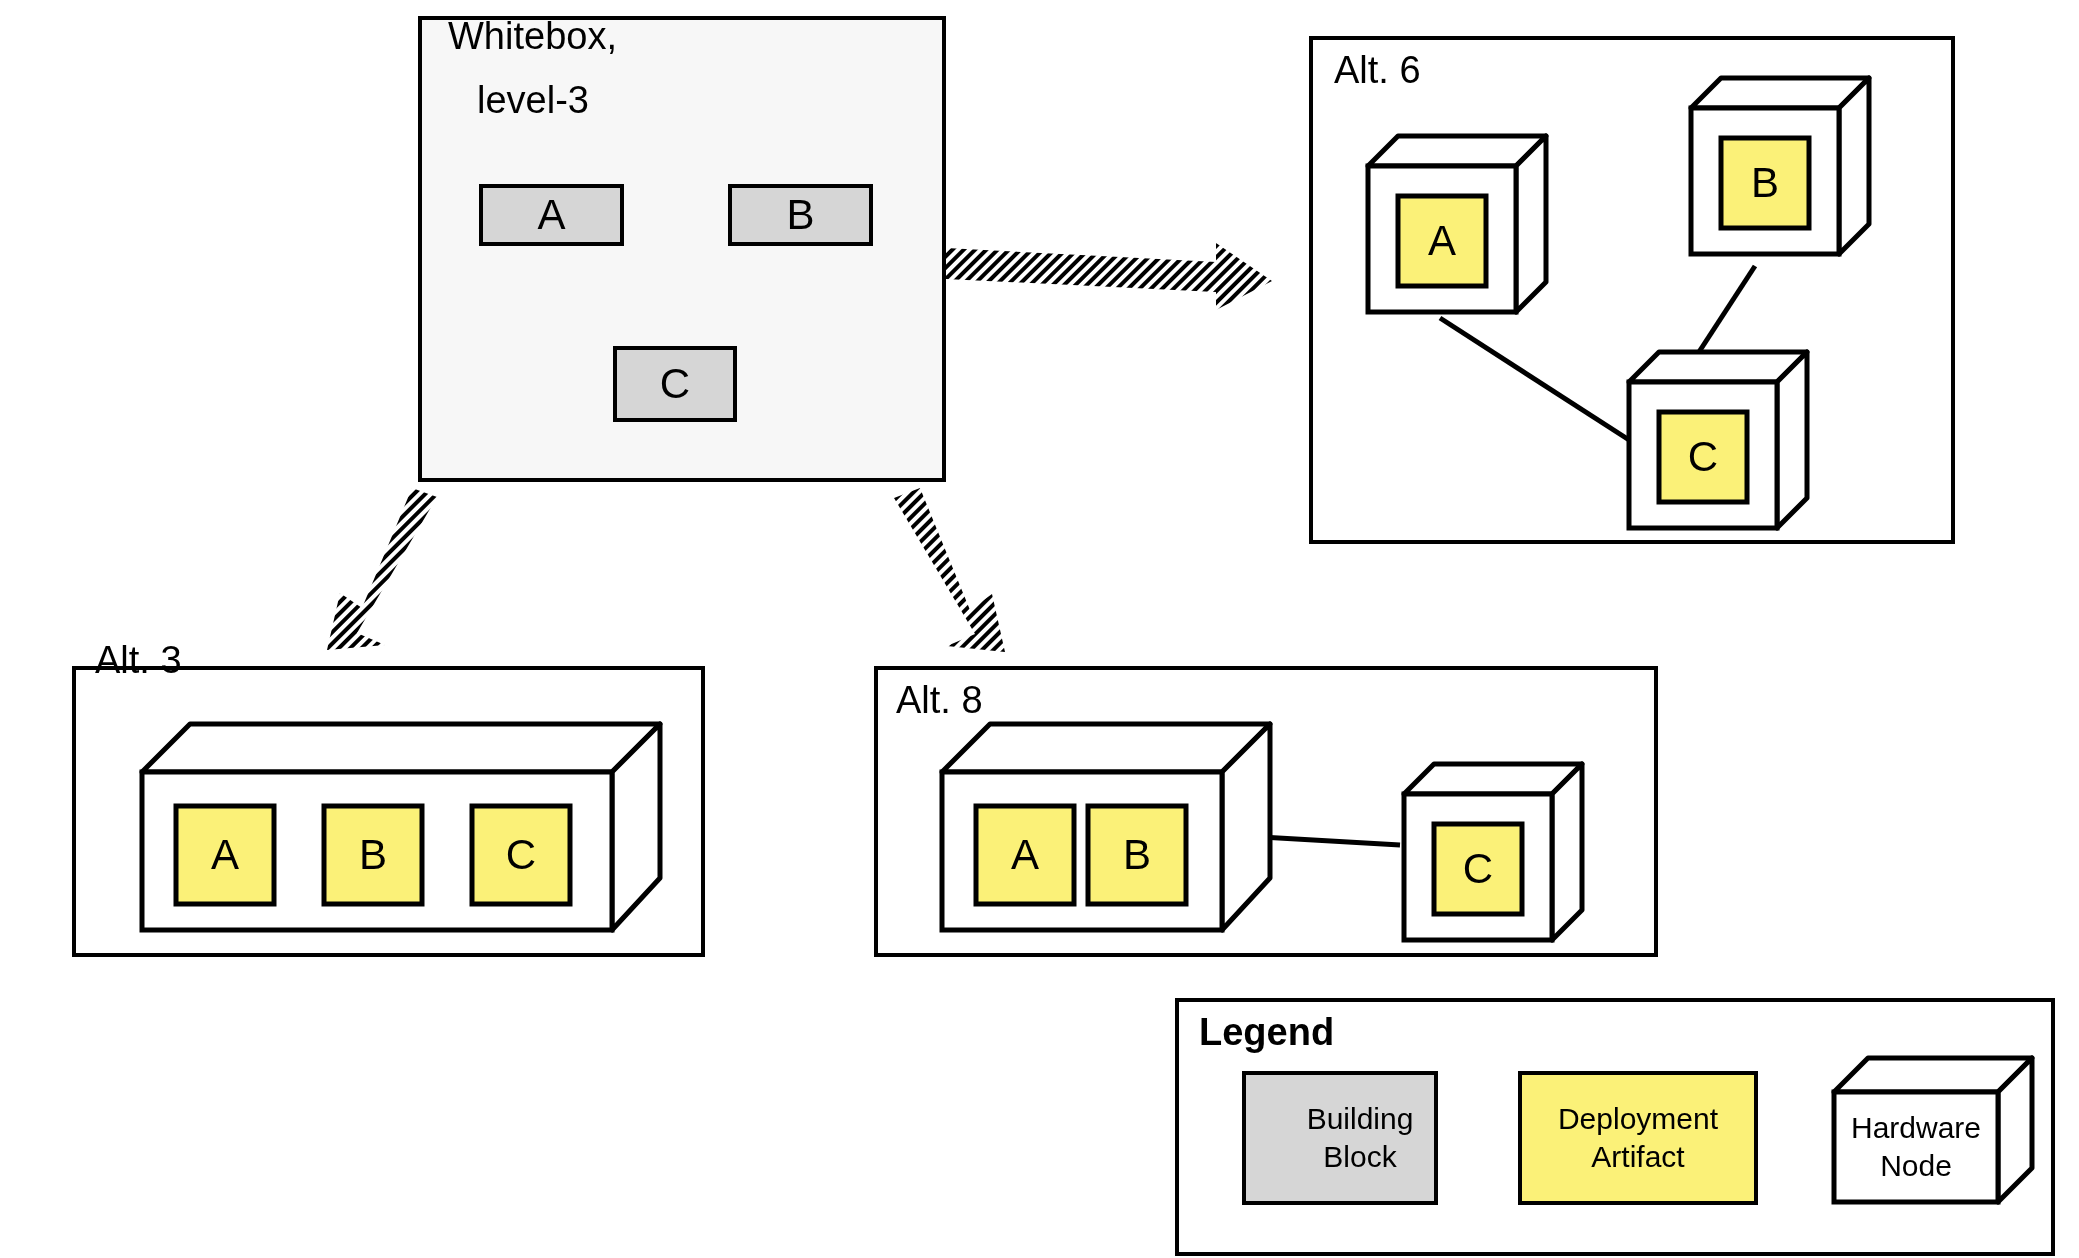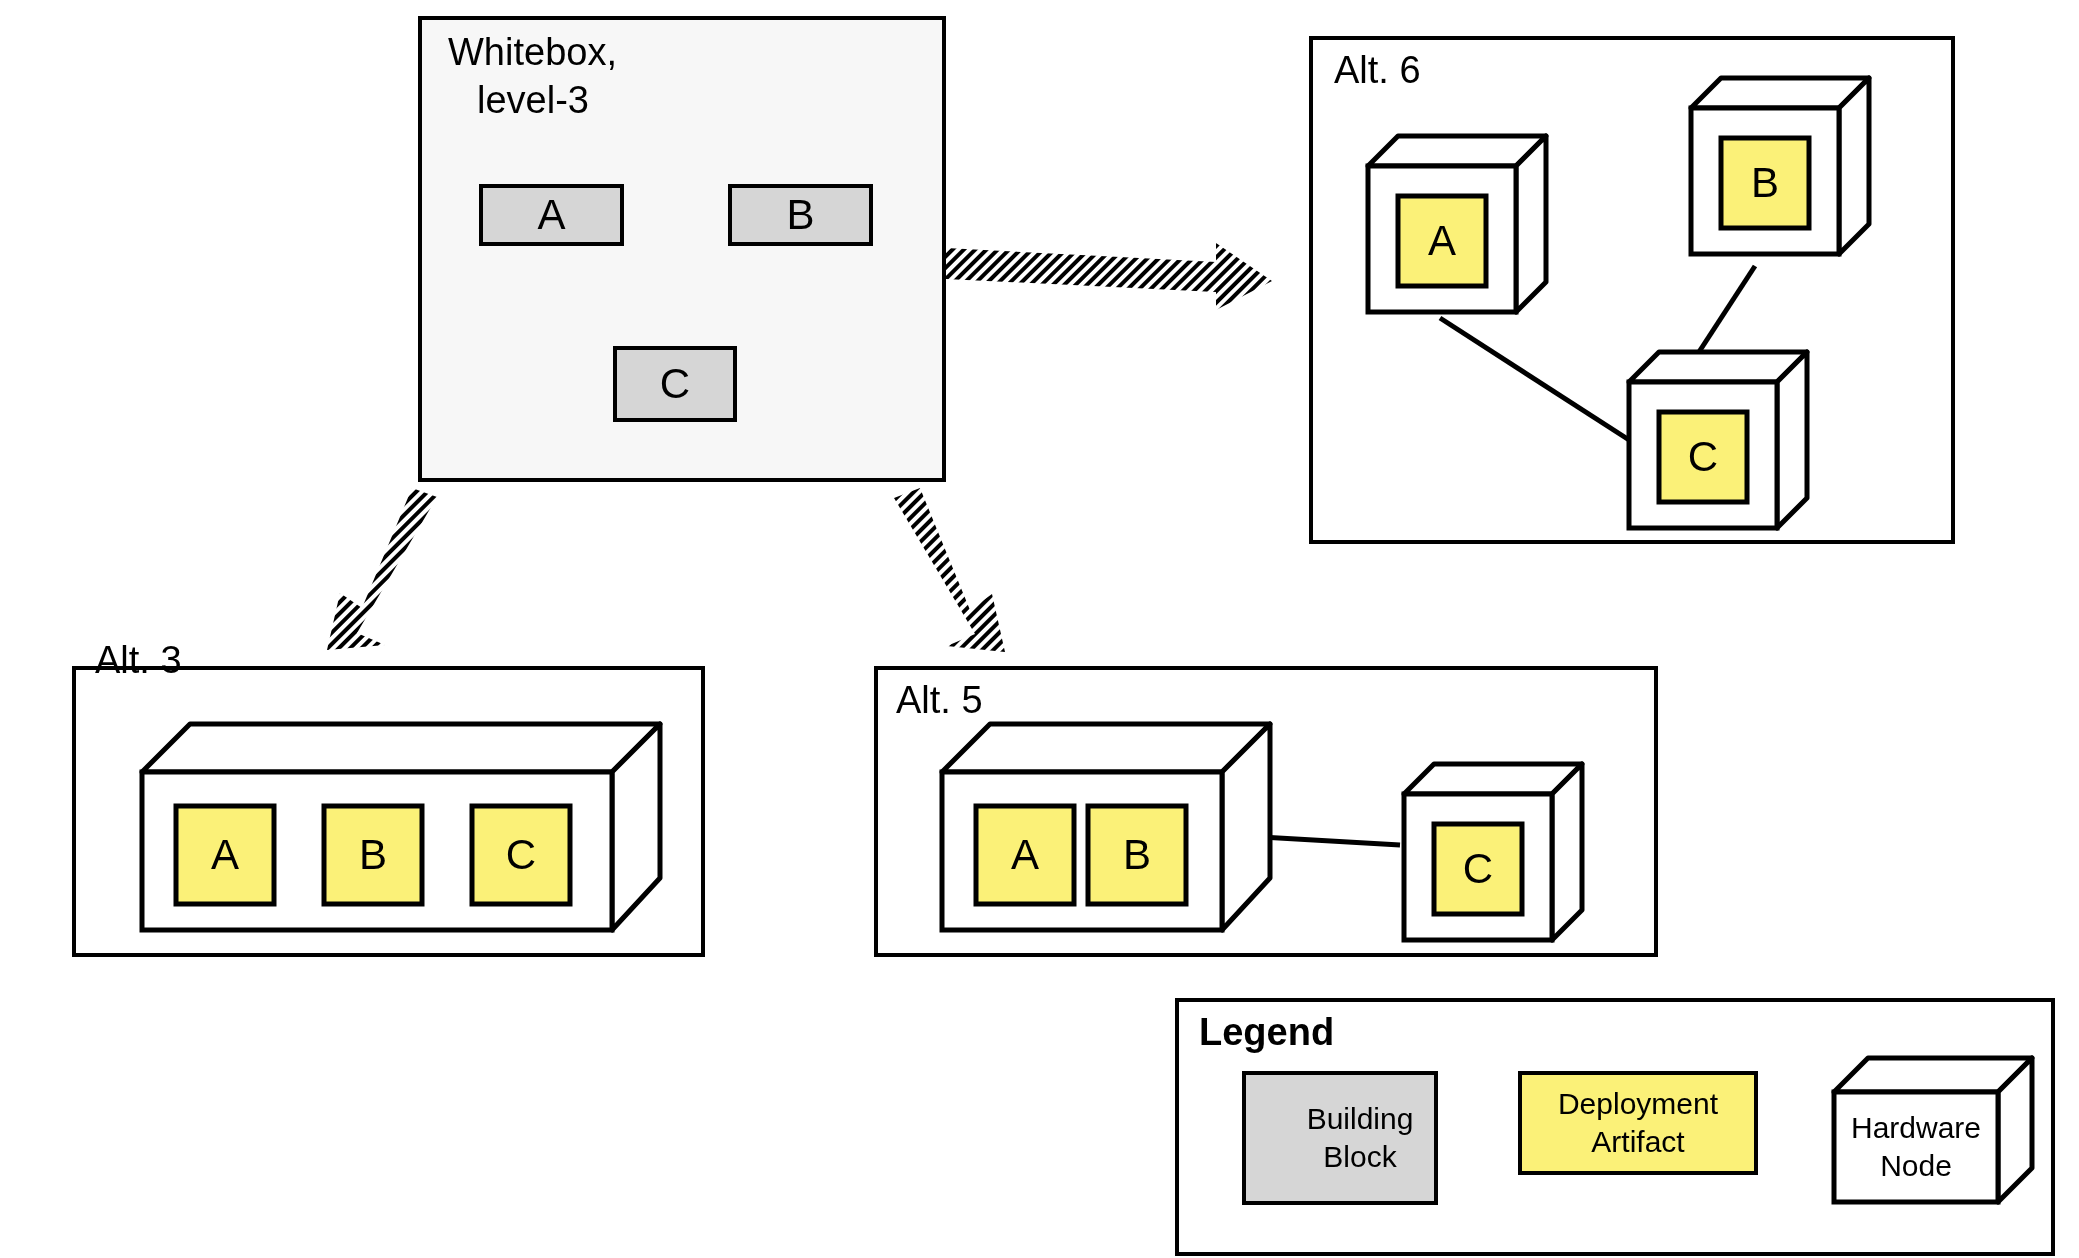--- a/index.html
+++ b/index.html
@@ -138,21 +138,21 @@
     <g>
       <path d="M 1755,266 L 1697,355" stroke="#000" stroke-width="5" fill="none"></path>
     </g>
 
     <g>
       <path d="M 1263,837 L 1400,845" stroke="#000" stroke-width="5" fill="none"></path>
     </g>
   </svg>
 
   <div class="frame filled" style="left:418px; top:16px; width:528px; height:466px;"></div>
-  <div class="frame-title" style="left:448px; top:28px;text-align:right;">Whitebox,</div>
+  <div class="frame-title" style="left:448px; top:12px;text-align:right;">Whitebox,</div>
   <div class="frame-title" style="left:477px; top:76px;">level-3</div>
 
   <div class="bblock" style="left:479px; top:184px; width:145px; height:62px;">
     <span>A</span>
   </div>
   <div class="bblock" style="left:728px; top:184px; width:145px; height:62px;">
     <span>B</span>
   </div>
   <div class="bblock" style="left:613px; top:346px; width:124px; height:76px;">
     <span>C</span>
@@ -202,21 +202,21 @@
       <rect x="40" y="88" width="98" height="98" fill="#fbf178" stroke="#000" stroke-width="5"></rect>
       <rect x="188" y="88" width="98" height="98" fill="#fbf178" stroke="#000" stroke-width="5"></rect>
       <rect x="336" y="88" width="98" height="98" fill="#fbf178" stroke="#000" stroke-width="5"></rect>
     </svg>
   </div>
   <div class="artifact-label" style="left:176px; top:806px; width:98px; height:98px;">A</div>
   <div class="artifact-label" style="left:324px; top:806px; width:98px; height:98px;">B</div>
   <div class="artifact-label" style="left:472px; top:806px; width:98px; height:98px;">C</div>
 
   <div class="frame" style="left:874px; top:666px; width:784px; height:291px;"></div>
-  <div class="frame-title" style="left:896px; top:676px;">Alt. 5</div>
+  <div class="frame-title" style="left:896px; top:676px;">Alt. 8</div>
 
   <div class="node3d" style="left:936px; top:718px;">
     <svg width="340" height="230" viewBox="0 0 340 230">
       <polygon points="6,54 54,6 334,6 286,54" fill="#ffffff" stroke="#000" stroke-width="5" stroke-linejoin="round"></polygon>
       <polygon points="286,54 334,6 334,160 286,212" fill="#ffffff" stroke="#000" stroke-width="5" stroke-linejoin="round"></polygon>
       <rect x="6" y="54" width="280" height="158" fill="#ffffff" stroke="#000" stroke-width="5"></rect>
       <rect x="40" y="88" width="98" height="98" fill="#fbf178" stroke="#000" stroke-width="5"></rect>
       <rect x="152" y="88" width="98" height="98" fill="#fbf178" stroke="#000" stroke-width="5"></rect>
     </svg>
   </div>
@@ -234,21 +234,21 @@
   <div class="artifact-label" style="left:1434px; top:824px; width:88px; height:90px;">C</div>
 
   <div class="frame" style="left:1175px; top:998px; width:880px; height:258px;"></div>
   <div class="frame-title" style="left:1199px; top:1008px;font-weight:bold;">Legend</div>
 
   <div class="legend-swatch gray" style="left:1242px; top:1071px; width:196px; height:134px;padding-left:40px;">
     <span>Building
 Block</span>
   </div>
 
-  <div class="legend-swatch yellow" style="left:1518px; top:1071px; width:240px; height:104px;">
+  <div class="legend-swatch yellow" style="left:1518px; top:1071px; width:240px; height:134px;">
     <span>Deployment
 Artifact</span>
   </div>
 
   <div class="node3d" style="left:1828px; top:1050px;">
     <svg width="210" height="170" viewBox="0 0 210 170">
       <polygon points="6,42 40,8 204,8 170,42" fill="#ffffff" stroke="#000" stroke-width="5" stroke-linejoin="round"></polygon>
       <polygon points="170,42 204,8 204,118 170,152" fill="#ffffff" stroke="#000" stroke-width="5" stroke-linejoin="round"></polygon>
       <rect x="6" y="42" width="164" height="110" fill="#ffffff" stroke="#000" stroke-width="5"></rect>
     </svg>

